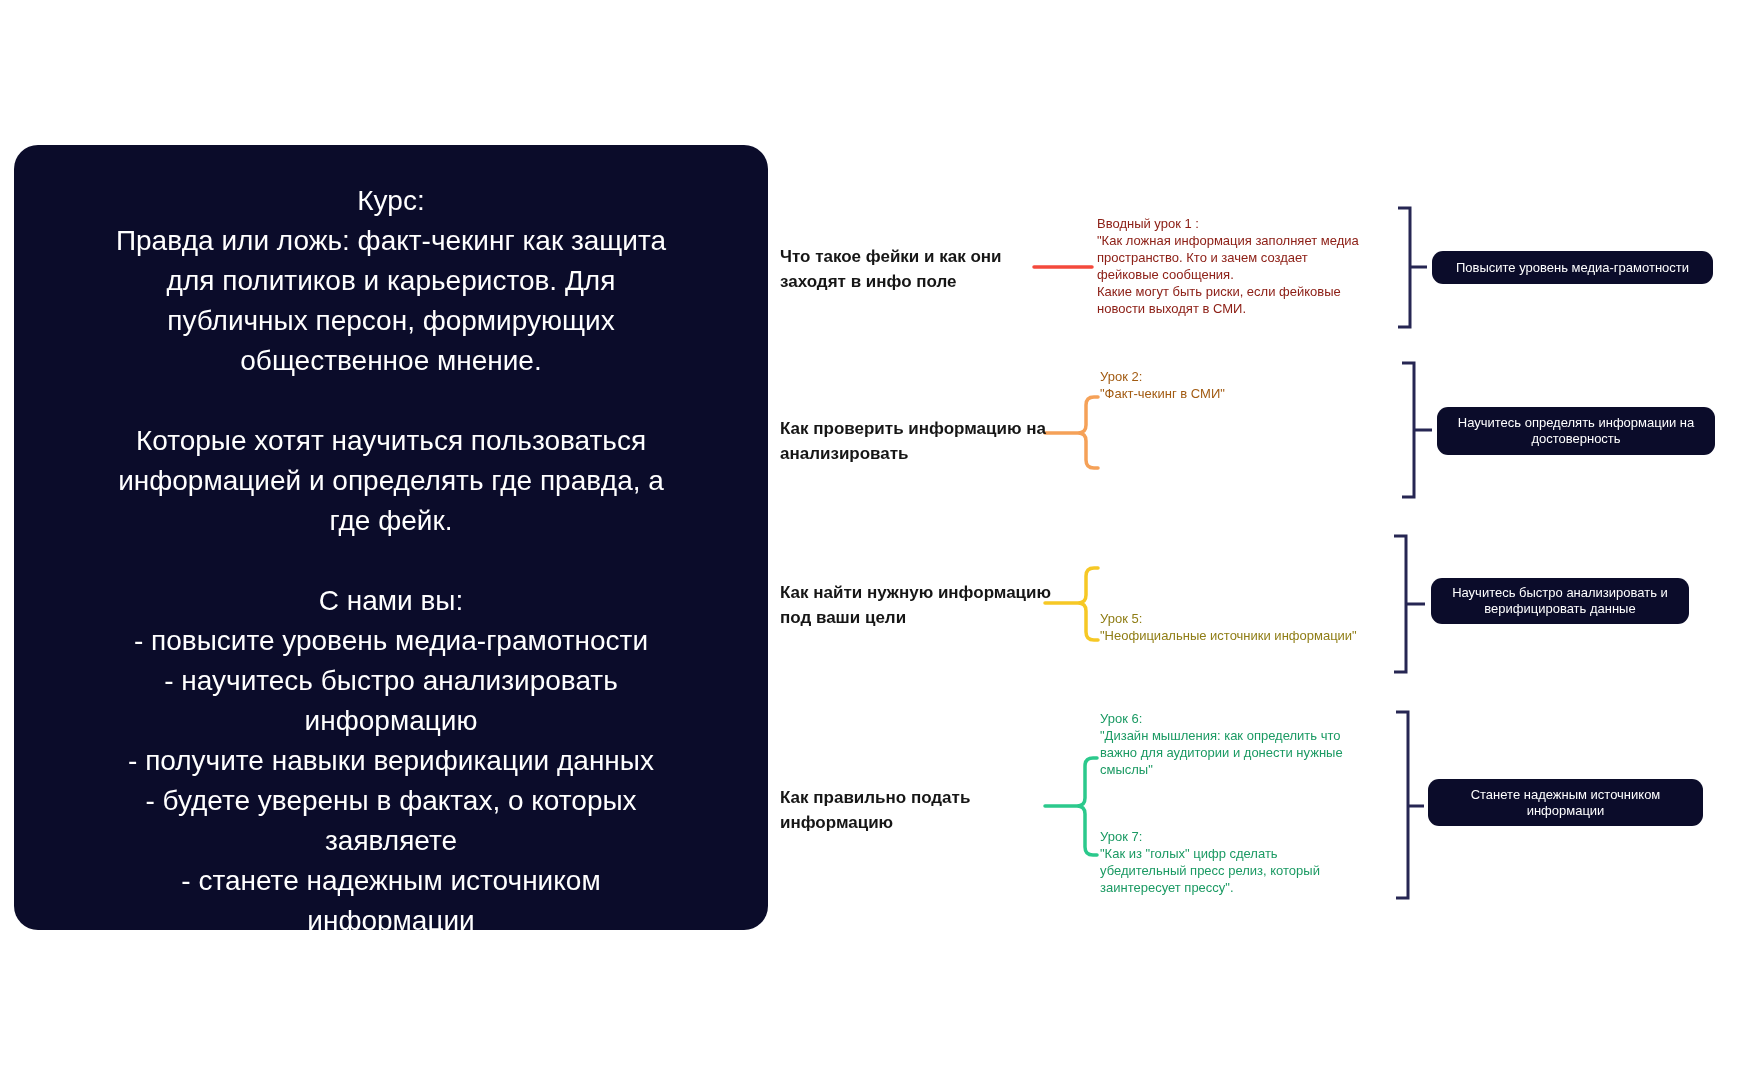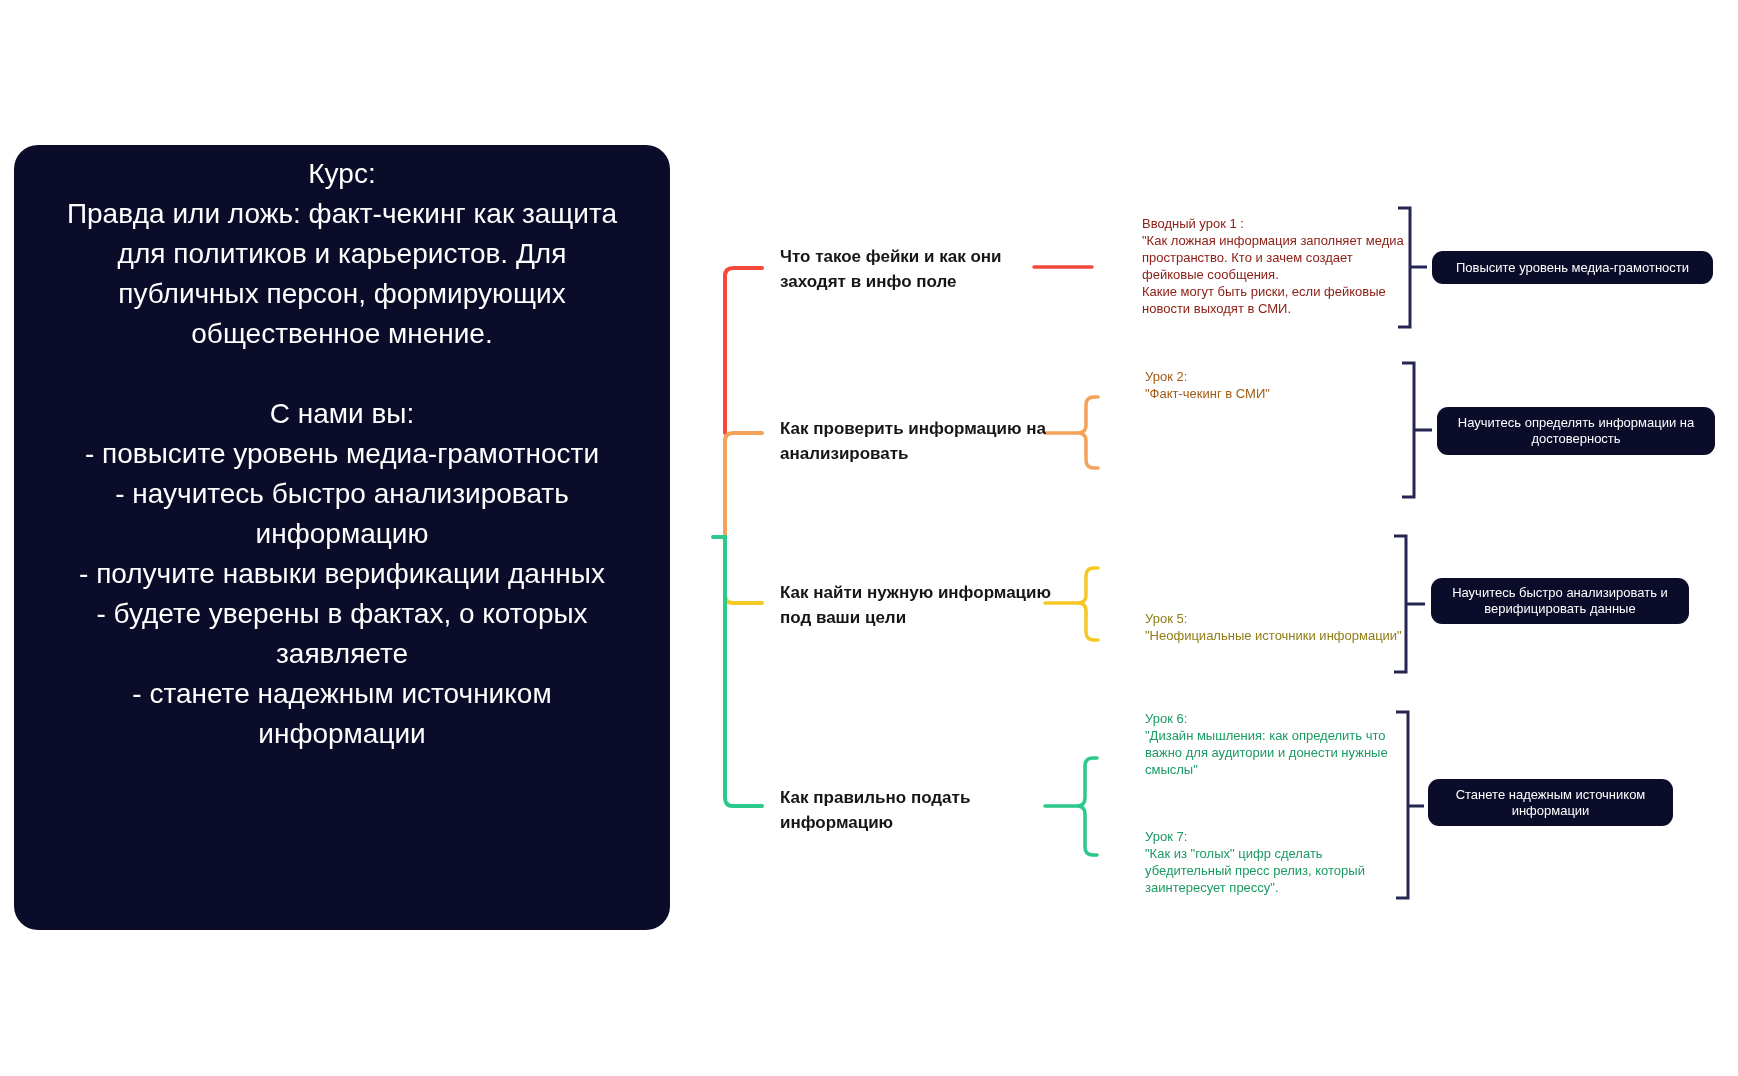--- a/index.html
+++ b/index.html
@@ -25,59 +25,58 @@
   .stroke-red{stroke:var(--red-line)}
   .stroke-orange{stroke:var(--orange-line)}
   .stroke-yellow{stroke:var(--yellow-line)}
   .stroke-green{stroke:var(--green-line)}
   .stroke-bracket{stroke:var(--bracket)}
   .spine{fill:none;stroke-width:4;stroke-linecap:round}
   .brace{fill:none;stroke-width:3.5;stroke-linecap:round}
   .bracket{fill:none;stroke-width:3;stroke-linecap:butt}
 
   .root-box{
-    position:absolute;left:14px;top:145px;width:656px;height:785px;
+    position:absolute;left:14px;top:145px;width:754px;height:785px;
     background:var(--navy);border-radius:24px;color:#fff;
-    text-align:center;padding:9px 38px 0;
+    text-align:center;padding:36px 38px 0;
     font-size:28px;line-height:40px;font-weight:500;
   }
   .root-box p{margin:0 0 40px;white-space:pre-line}
 
   .branch-label{
     position:absolute;color:#161616;font-size:17px;line-height:25px;
     white-space:pre-line;font-weight:700;
   }
   .label1{left:780px;top:244px}
   .label2{left:780px;top:416px}
   .label3{left:780px;top:580px}
   .label4{left:780px;top:785px}
 
   .lesson{
     position:absolute;font-size:13px;line-height:17px;white-space:pre-line;
     font-weight:400;
-    margin-left:45px;
   }
   .g1 {left:1097px;top:215px;color:var(--red-text)}
   .g2a{left:1100px;top:368px;color:var(--orange-text)}
   .g2b{left:1100px;top:438px;color:var(--orange-text)}
   .g3a{left:1100px;top:540px;color:var(--yellow-text)}
   .g3b{left:1100px;top:610px;color:var(--yellow-text)}
   .g4a{left:1100px;top:710px;color:var(--green-text)}
   .g4b{left:1100px;top:828px;color:var(--green-text)}
 
   .pill{
     position:absolute;background:var(--navy);border-radius:11px;color:#fff;
     display:flex;align-items:center;justify-content:center;text-align:center;
     font-size:13px;line-height:16px;font-weight:500;white-space:pre-line;
     padding:12px 8px;
   }
   .pill1{left:1432px;top:251px;width:281px;height:33px}
   .pill2{left:1437px;top:407px;width:278px;height:48px}
   .pill3{left:1431px;top:578px;width:258px;height:46px}
-  .pill4{left:1428px;top:779px;width:245px;height:47px}
+  .pill4{left:1428px;top:779px;width:275px;height:47px}
 </style>
 </head>
 <body>
 
 <div class="canvas">
 
   <svg class="connectors" viewBox="0 0 1738 1076" xmlns="http://www.w3.org/2000/svg">
 
     <path class="spine stroke-red" d="M762,268 H733 Q725,268 725,276 V433"></path>
     <path class="spine stroke-orange" d="M762,433 H733 Q725,433 725,441 V537"></path>
@@ -94,20 +93,23 @@
     <path class="bracket stroke-bracket" d="M1394,536 H1406 V672 H1394 M1406,604 H1425"></path>
     <path class="bracket stroke-bracket" d="M1396,712 H1408 V898 H1396 M1408,806 H1424"></path>
   </svg>
 
   <div class="root-box">
     <p>Курс:
 Правда или ложь: факт-чекинг как защита
 для политиков и карьеристов. Для
 публичных персон, формирующих
 общественное мнение.</p>
+    <p>Которые хотят научиться пользоваться
+информацией и определять где правда, а
+где фейк.</p>
     <p>С нами вы:
 - повысите уровень медиа-грамотности
 - научитесь быстро анализировать
 информацию
 - получите навыки верификации данных
 - будете уверены в фактах, о которых
 заявляете
 - станете надежным источником
 информации</p>
   </div>

